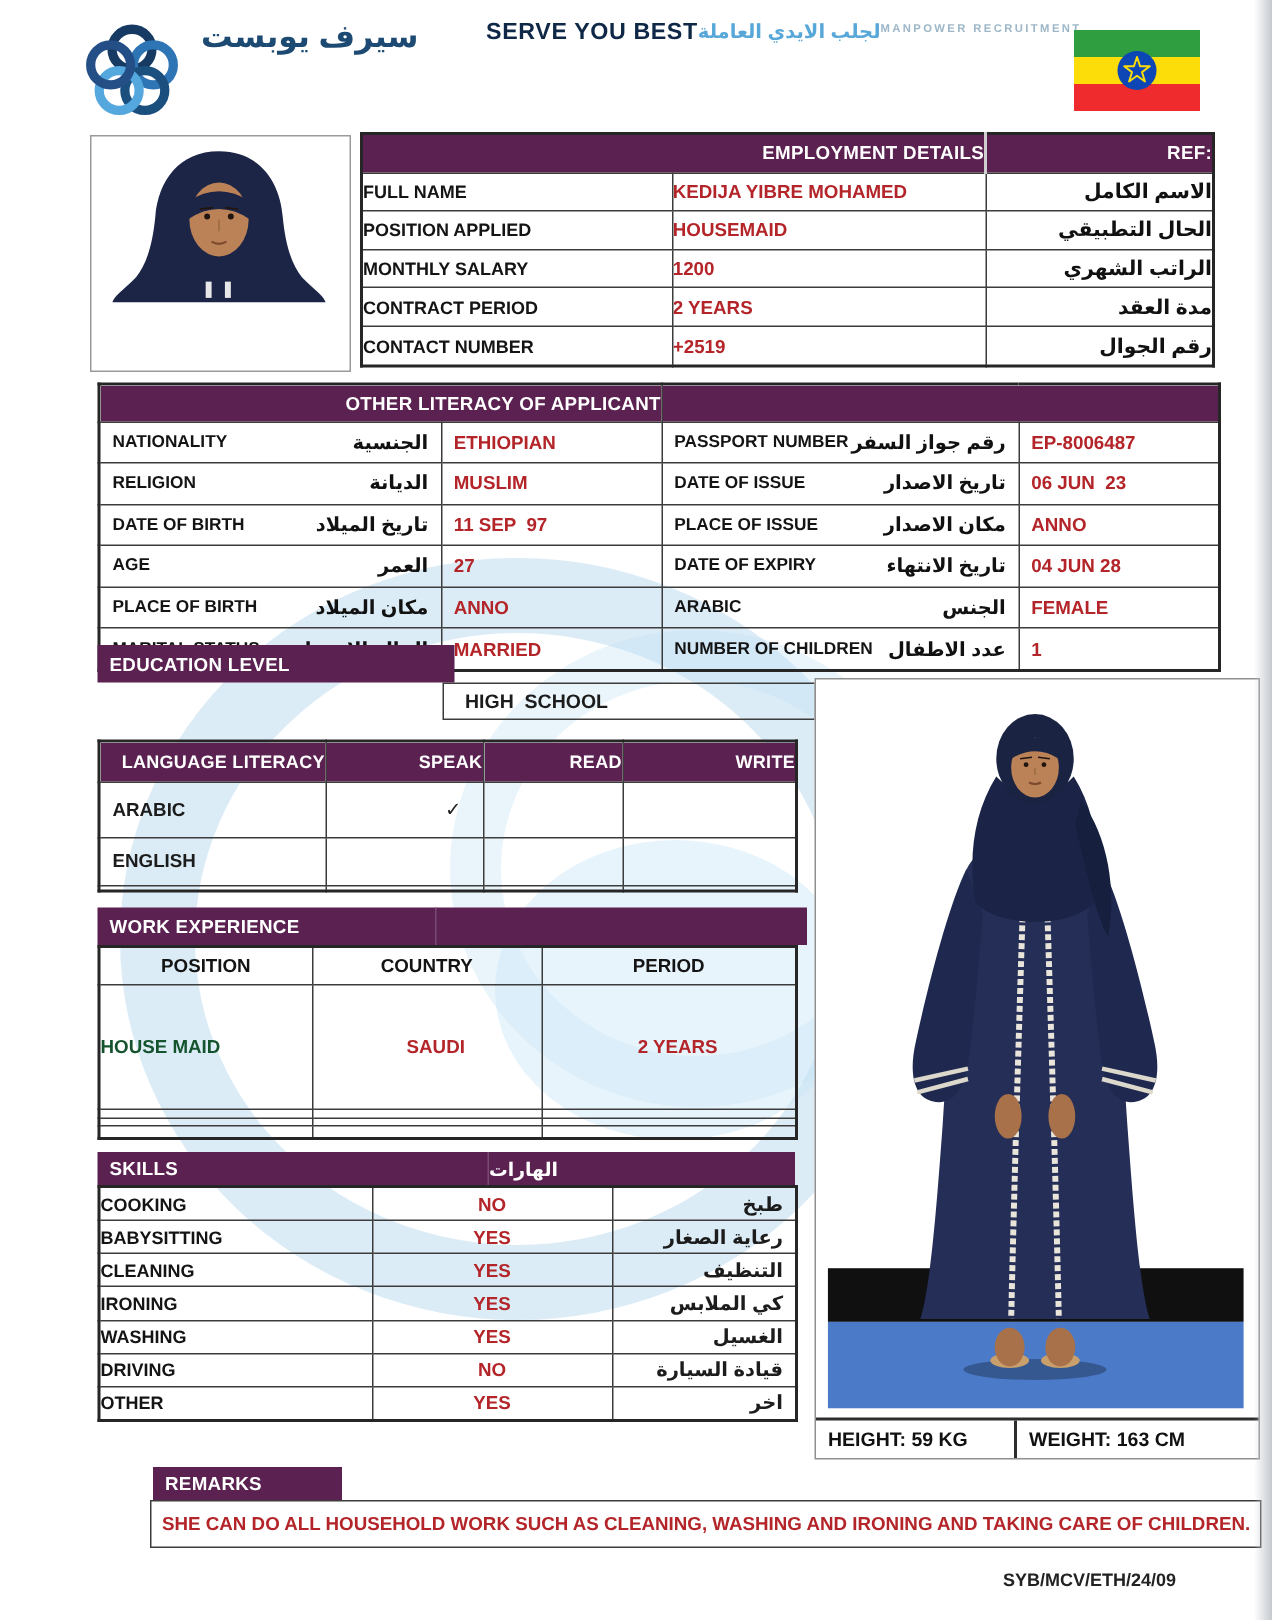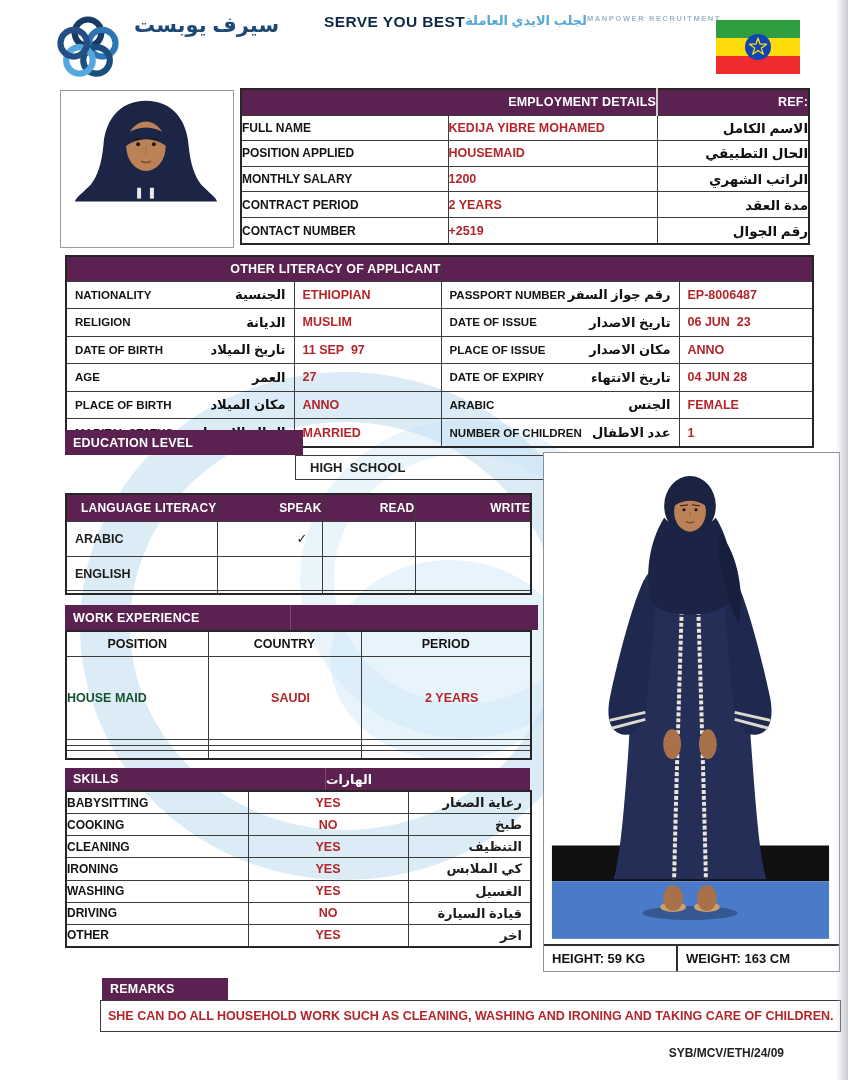--- a/index.html
+++ b/index.html
@@ -373,28 +373,28 @@
   </div>
   <div class="z skl">
     <table class="tbl outer2">
       <colgroup>
           <col style="width:182px">
           <col style="width:160px">
           <col style="width:123px">
         </colgroup>
       <tbody>
           <tr>
+        <td class="lbl">COOKING</td>
+        <td class="sv">NO</td>
+        <td class="sa">طبخ</td>
+      </tr>
+      <tr>
         <td class="lbl">BABYSITTING</td>
         <td class="sv">YES</td>
         <td class="sa">رعاية الصغار</td>
-      </tr>
-      <tr>
-        <td class="lbl">COOKING</td>
-        <td class="sv">NO</td>
-        <td class="sa">طبخ</td>
       </tr>
       <tr>
         <td class="lbl">CLEANING</td>
         <td class="sv">YES</td>
         <td class="sa">التنظيف</td>
       </tr>
       <tr>
         <td class="lbl">IRONING</td>
         <td class="sv">YES</td>
         <td class="sa">كي الملابس</td>

